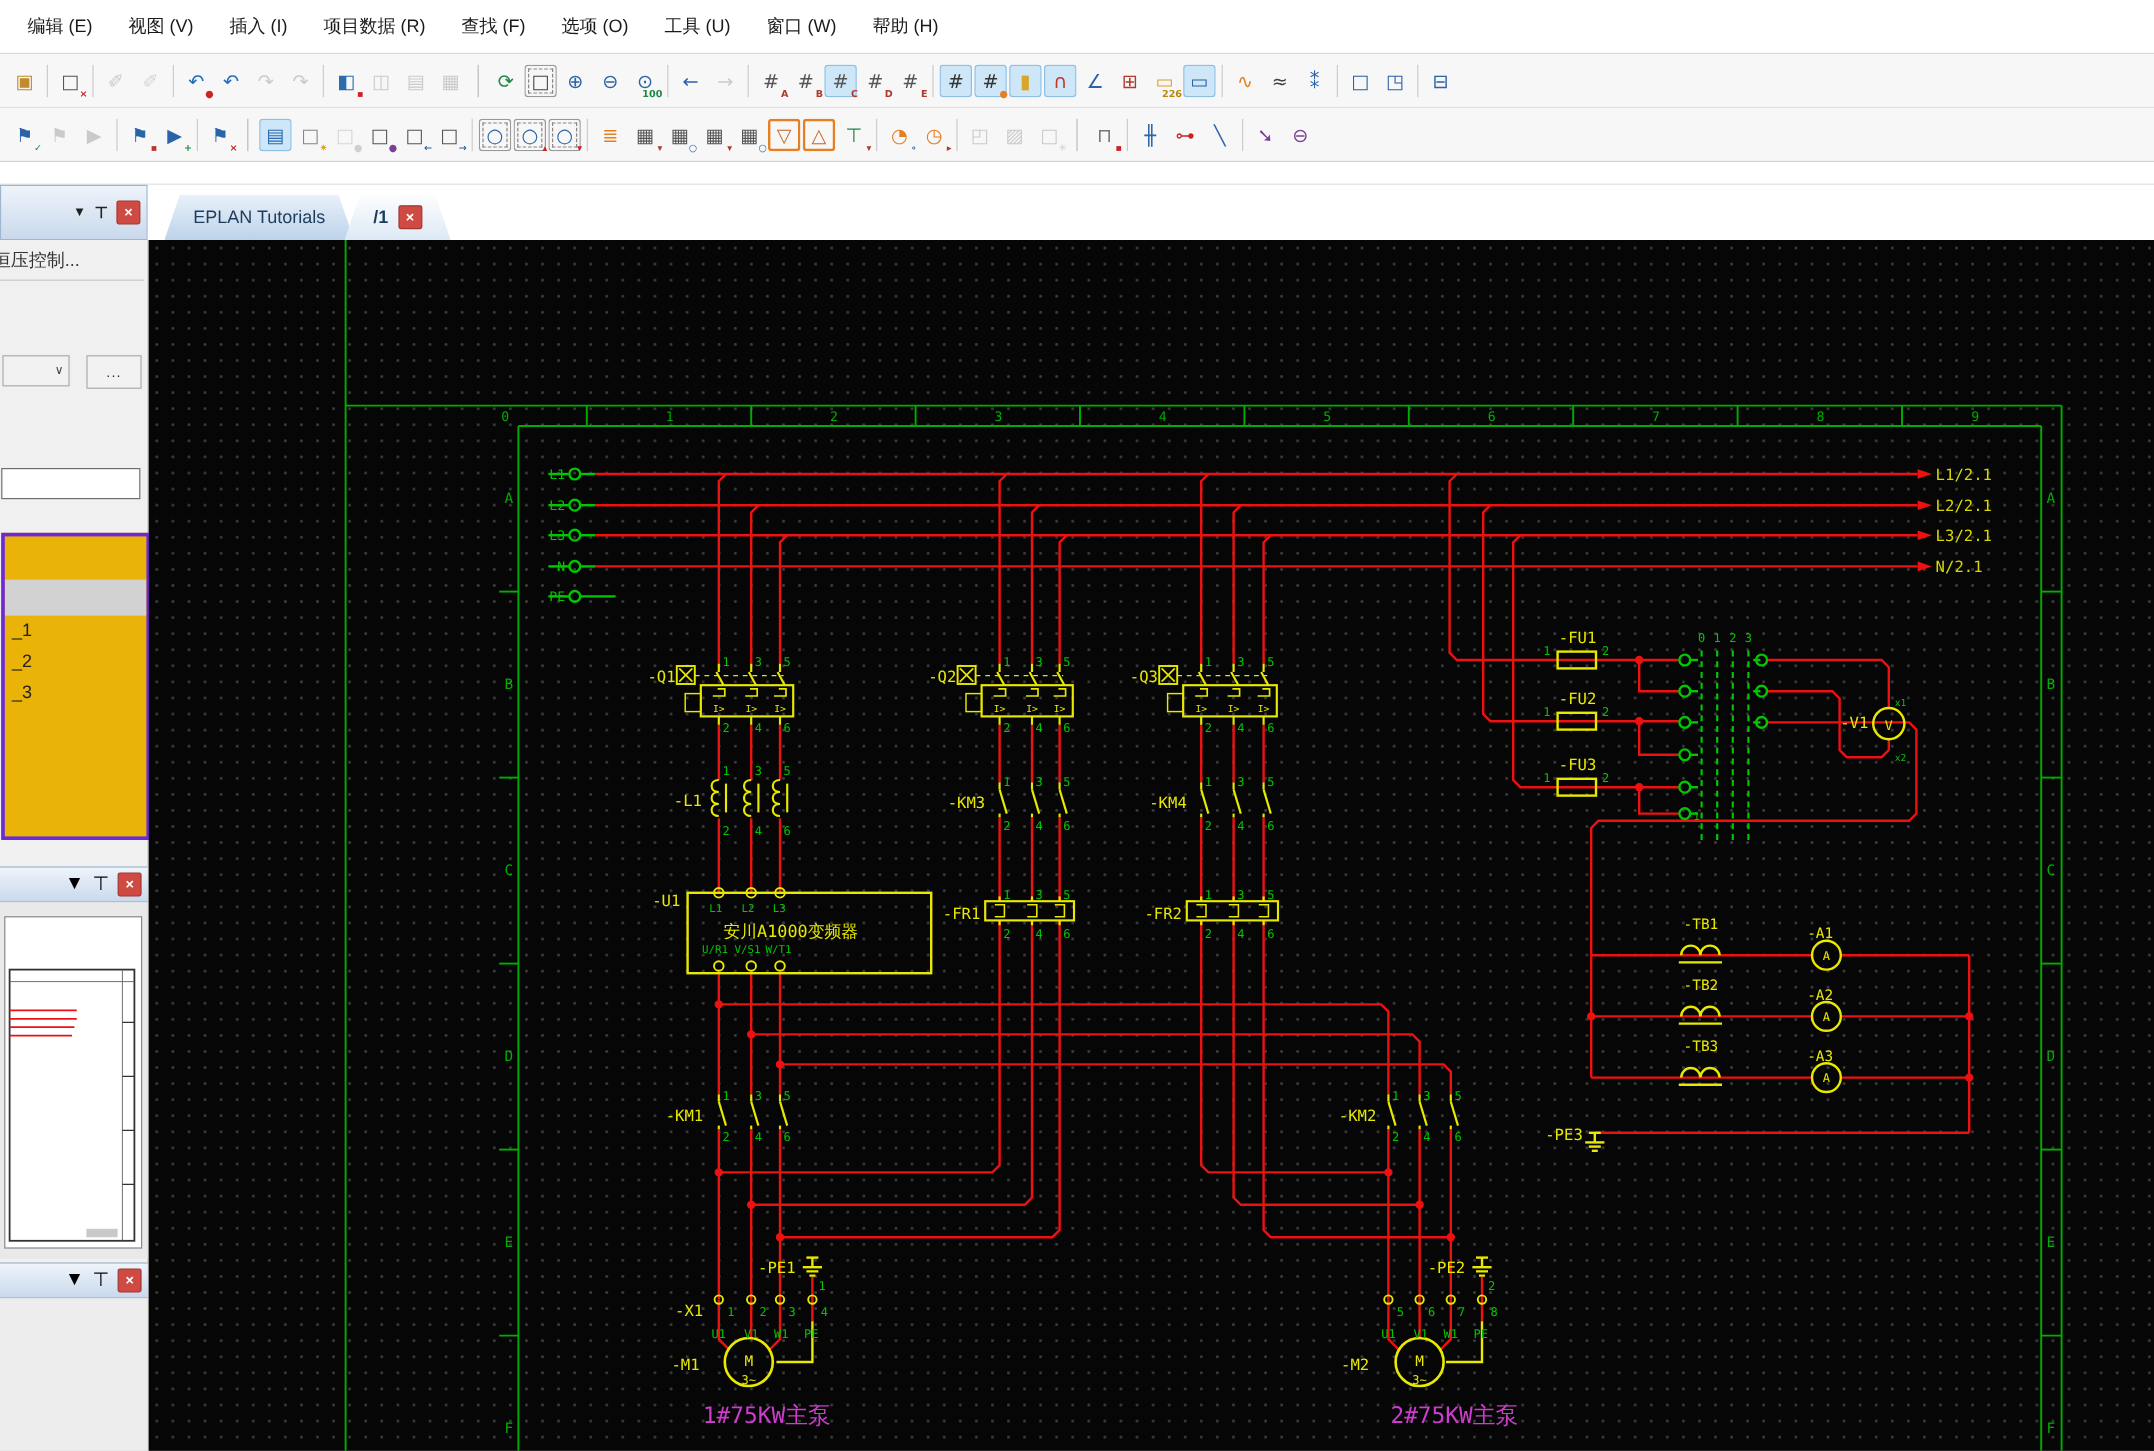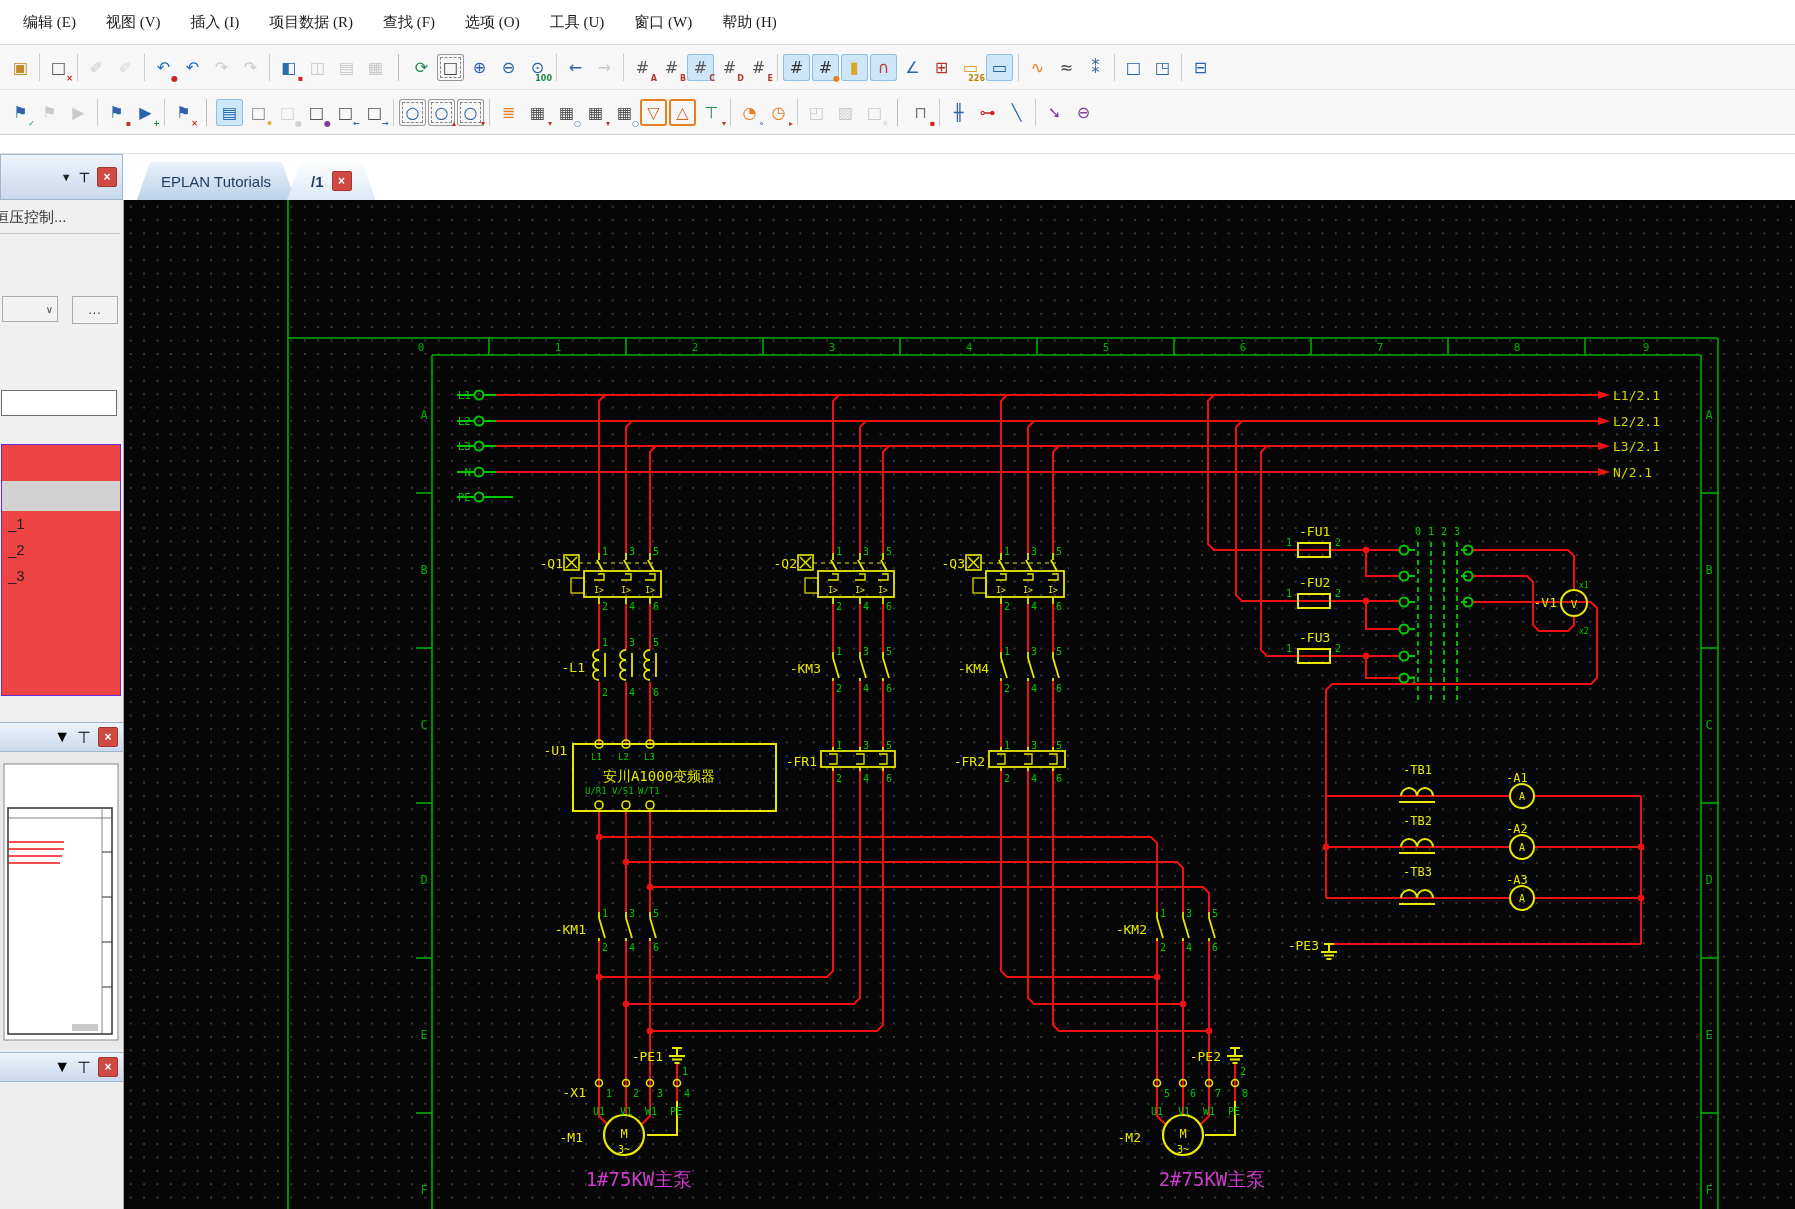--- a/index.html
+++ b/index.html
@@ -1,20 +1,20 @@
 <!DOCTYPE html>
 <html><head>
 <meta charset="utf-8">
 <style>
   html,body{margin:0;padding:0;background:#9a9a9a;}
   body{width:1795px;height:1209px;overflow:hidden;position:relative;
        font-family:"Liberation Sans",sans-serif;-webkit-font-smoothing:antialiased;}
   .menubar{height:44px;background:#ffffff;border-bottom:1px solid #d9d9d9;
            display:flex;align-items:center;padding-left:10px;gap:4px;}
-  .menu-item{font-size:15px;color:#1a1a1a;padding:6px 13px;cursor:default;border-radius:3px;font-family:Liberation Serif, serif;}
+  .menu-item{font-size:15px;color:#1a1a1a;padding:6px 13px;cursor:default;border-radius:3px;}
   .toolbar{height:44px;background:#f7f7f7;display:flex;align-items:center;padding-left:6px;}
   .toolbar.r1{border-bottom:1px solid #e3e3e3;}
   .toolbar.r2{border-bottom:1px solid #d4d4d4;}
   .ic{width:27px;height:27px;margin:0 1px;display:flex;align-items:center;justify-content:center;
       position:relative;border-radius:3px;font-size:16px;font-family:"DejaVu Sans",sans-serif;cursor:default;}
   .ic .sub{position:absolute;right:-1px;bottom:-2px;font-size:8px;font-weight:bold;line-height:1;}
   .ic.on{background:#cde6f8;box-shadow:inset 0 0 0 1px #8fc0e4;}
   .ic.off{opacity:.35;filter:grayscale(1);}
   .ic.dash{box-shadow:inset 0 0 0 1px #999;outline:1px dashed #888;outline-offset:-4px;}
   .ic.obox{box-shadow:inset 0 0 0 2px #e67e22;}
@@ -36,21 +36,21 @@
   .workspace{display:flex;height:1013px;}
   .sidebar{width:123px;background:#f0f0f0;border-right:1px solid #a8a8a8;position:relative;flex:none;}
   .sb-title{position:absolute;left:-6px;top:8px;width:126px;font-size:15px;color:#333;
             white-space:nowrap;overflow:hidden;border-bottom:1px solid #c9c9c9;padding-bottom:6px;}
   .combo{position:absolute;left:2px;top:96px;width:56px;height:26px;background:#f2f2f2;border:1px solid #ababab;
          display:flex;align-items:center;justify-content:flex-end;padding-right:4px;box-sizing:border-box;
          font-size:10px;color:#444;}
   .browse-btn{position:absolute;left:72px;top:96px;width:44px;height:26px;background:#f2f2f2;border:1px solid #ababab;
          display:flex;align-items:center;justify-content:center;font-size:12px;color:#333;letter-spacing:1px;}
   .sb-input{position:absolute;left:1px;top:190px;width:114px;height:24px;background:#fff;border:1px solid #6e6e6e;}
-  .sb-list{position:absolute;left:1px;top:244px;width:118px;height:250px;background:#ef4444;border:1px solid #6d28d9;
+  .sb-list{position:absolute;left:1px;top:244px;width:118px;height:250px;background:#eab308;border:3px solid #6d28d9;
            font-size:15px;color:#222;overflow:hidden;}
   .sb-sel{height:30px;background:#d2d2d2;margin-top:36px;}
   .sb-item{padding:2px 0 2px 6px;line-height:22px;}
   .sb-item:first-of-type{margin-top:46px;}
   .panel-head{position:absolute;left:0;width:123px;height:30px;background:linear-gradient(#eef4fb,#c9d9ec);
               border-top:1px solid #9fb6cf;border-bottom:1px solid #9fb6cf;display:flex;align-items:center;
               justify-content:flex-end;gap:7px;padding-right:5px;box-sizing:border-box;}
   .preview{position:absolute;left:0;top:552px;width:123px;height:297px;background:#e9e9e9;}
   .panel3-body{position:absolute;left:0;top:882px;bottom:0;width:123px;background:#ededed;}
   .main{flex:1;position:relative;}

